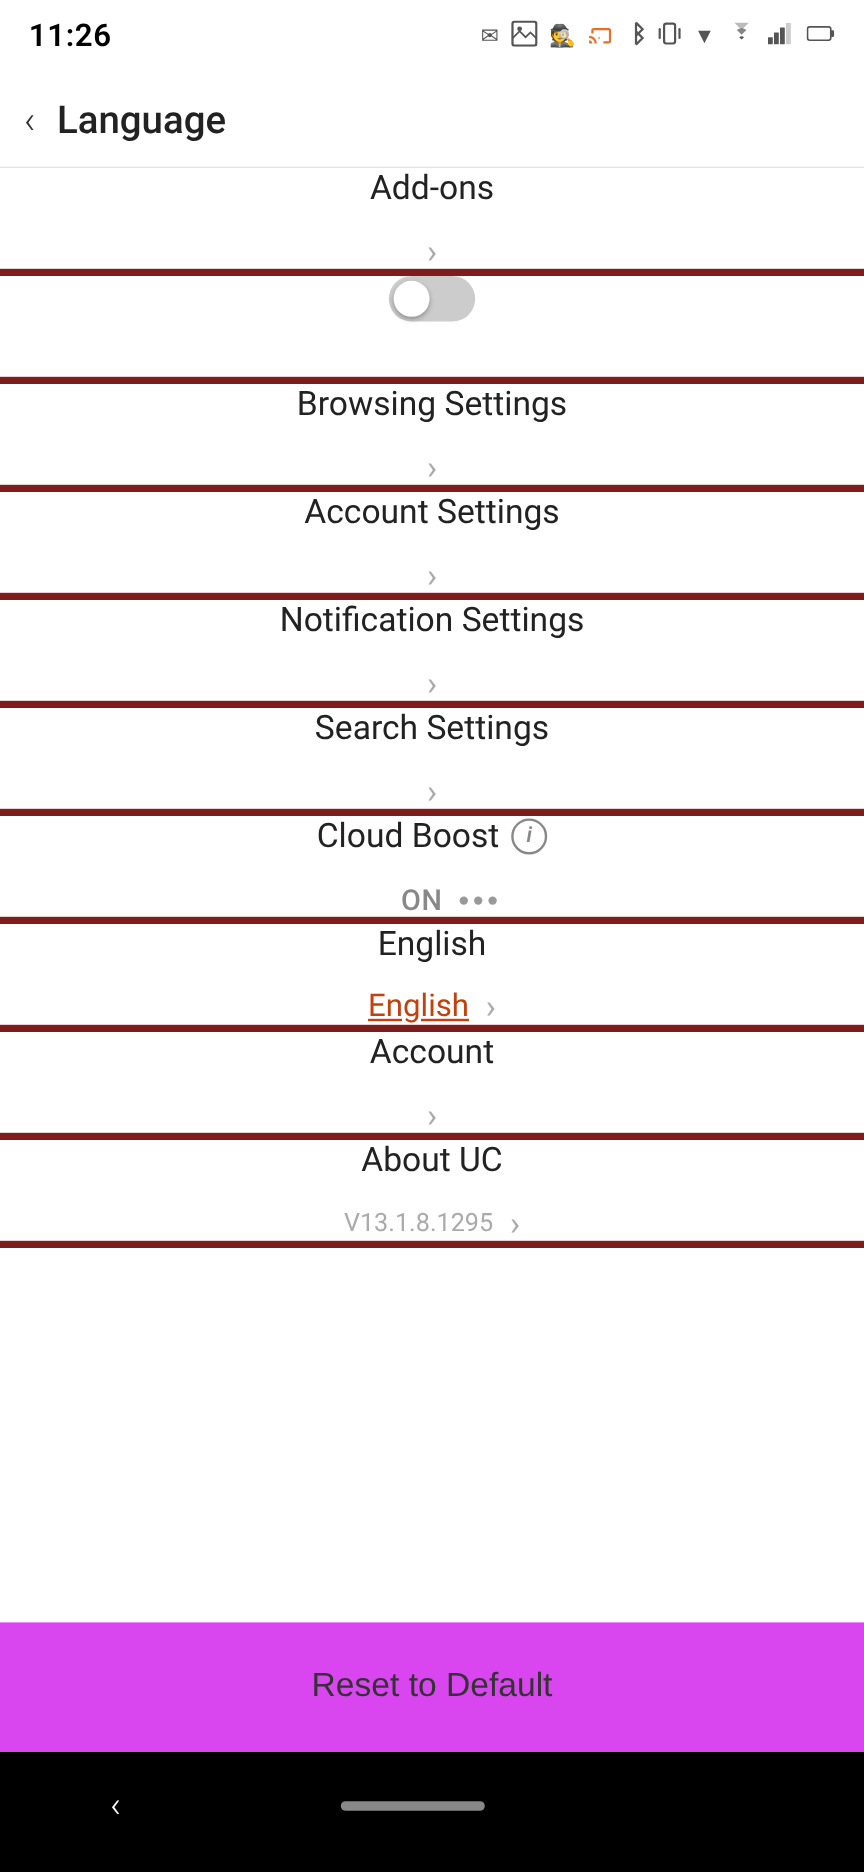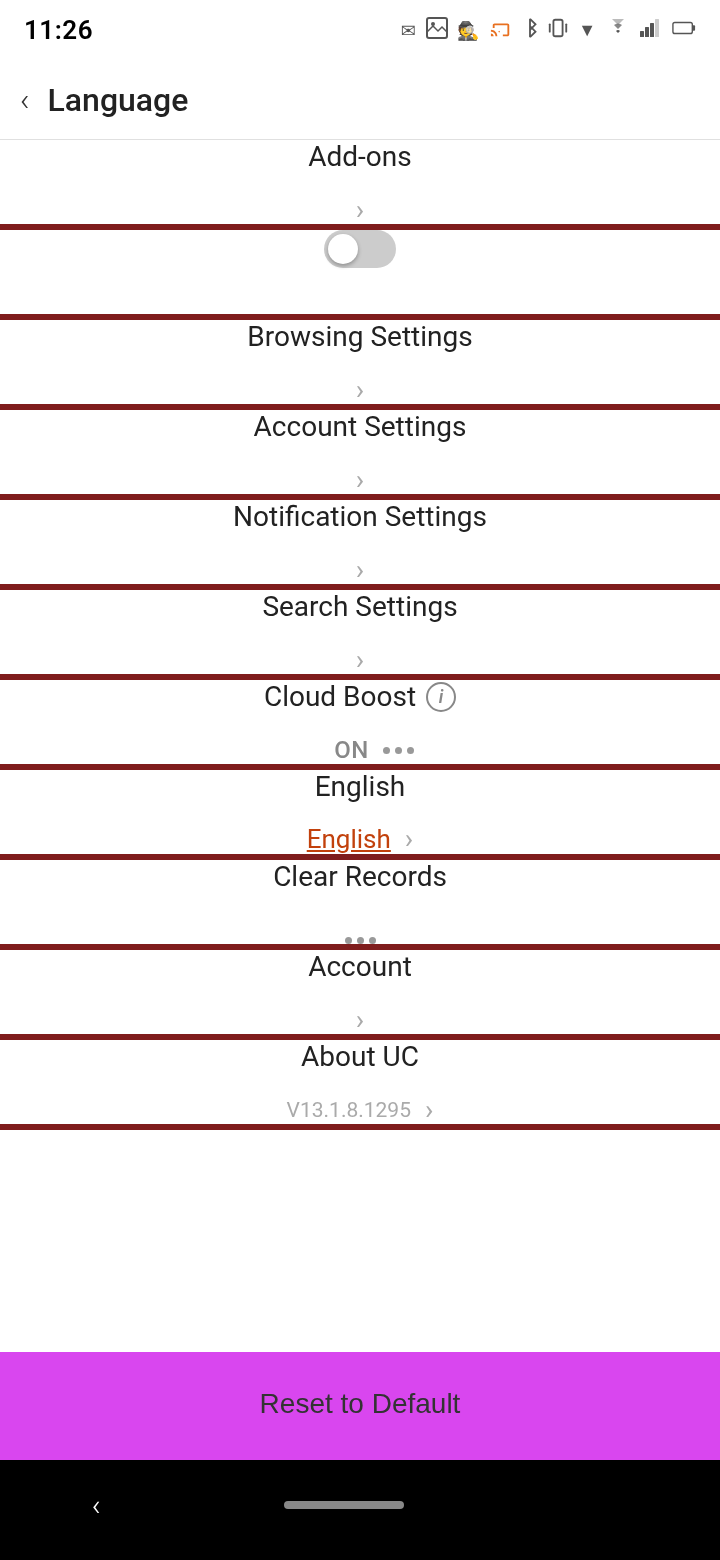--- a/index.html
+++ b/index.html
@@ -370,32 +370,20 @@
   <div class="settings-item">
     <div class="item-left">
       <span class="item-label">English</span>
     </div>
     <div class="item-right">
       <span class="lang-value">English</span>
       <span class="chevron-right">›</span>
     </div>
   </div>
 
-  <div class="settings-item">
-    <div class="item-left">
-      <span class="item-label">Clear Records</span>
-    </div>
-    <div class="item-right">
-      <div class="three-dots">
-        <div class="dot"></div>
-        <div class="dot"></div>
-        <div class="dot"></div>
-      </div>
-    </div>
-  </div>
 
   <div class="settings-item">
     <div class="item-left">
       <span class="item-label">Account</span>
     </div>
     <div class="item-right">
       <span class="chevron-right">›</span>
     </div>
   </div>
 

